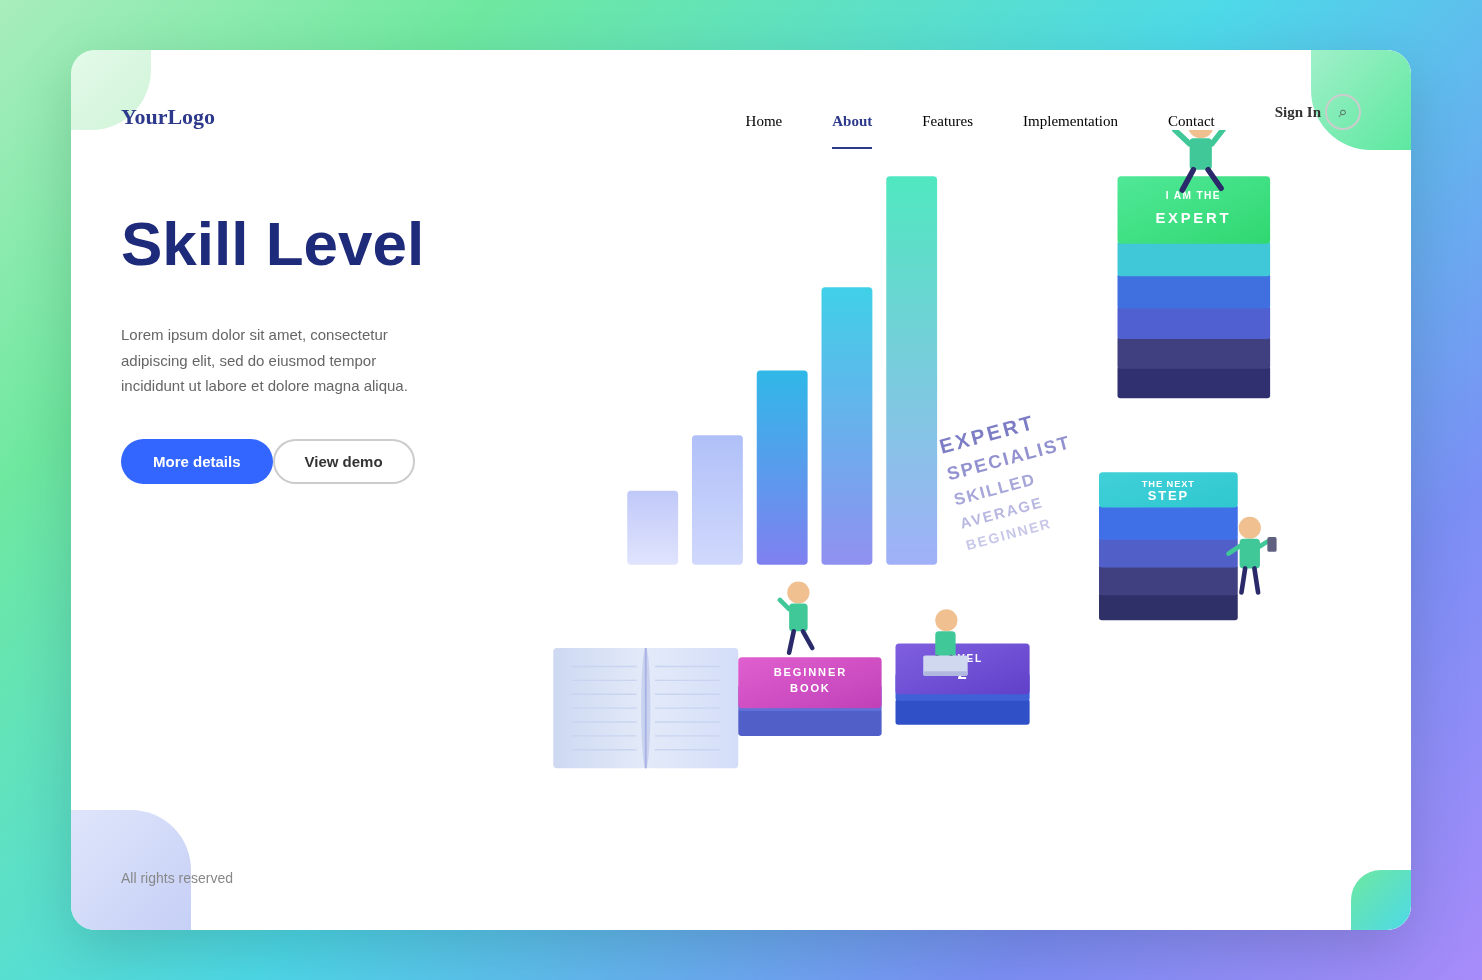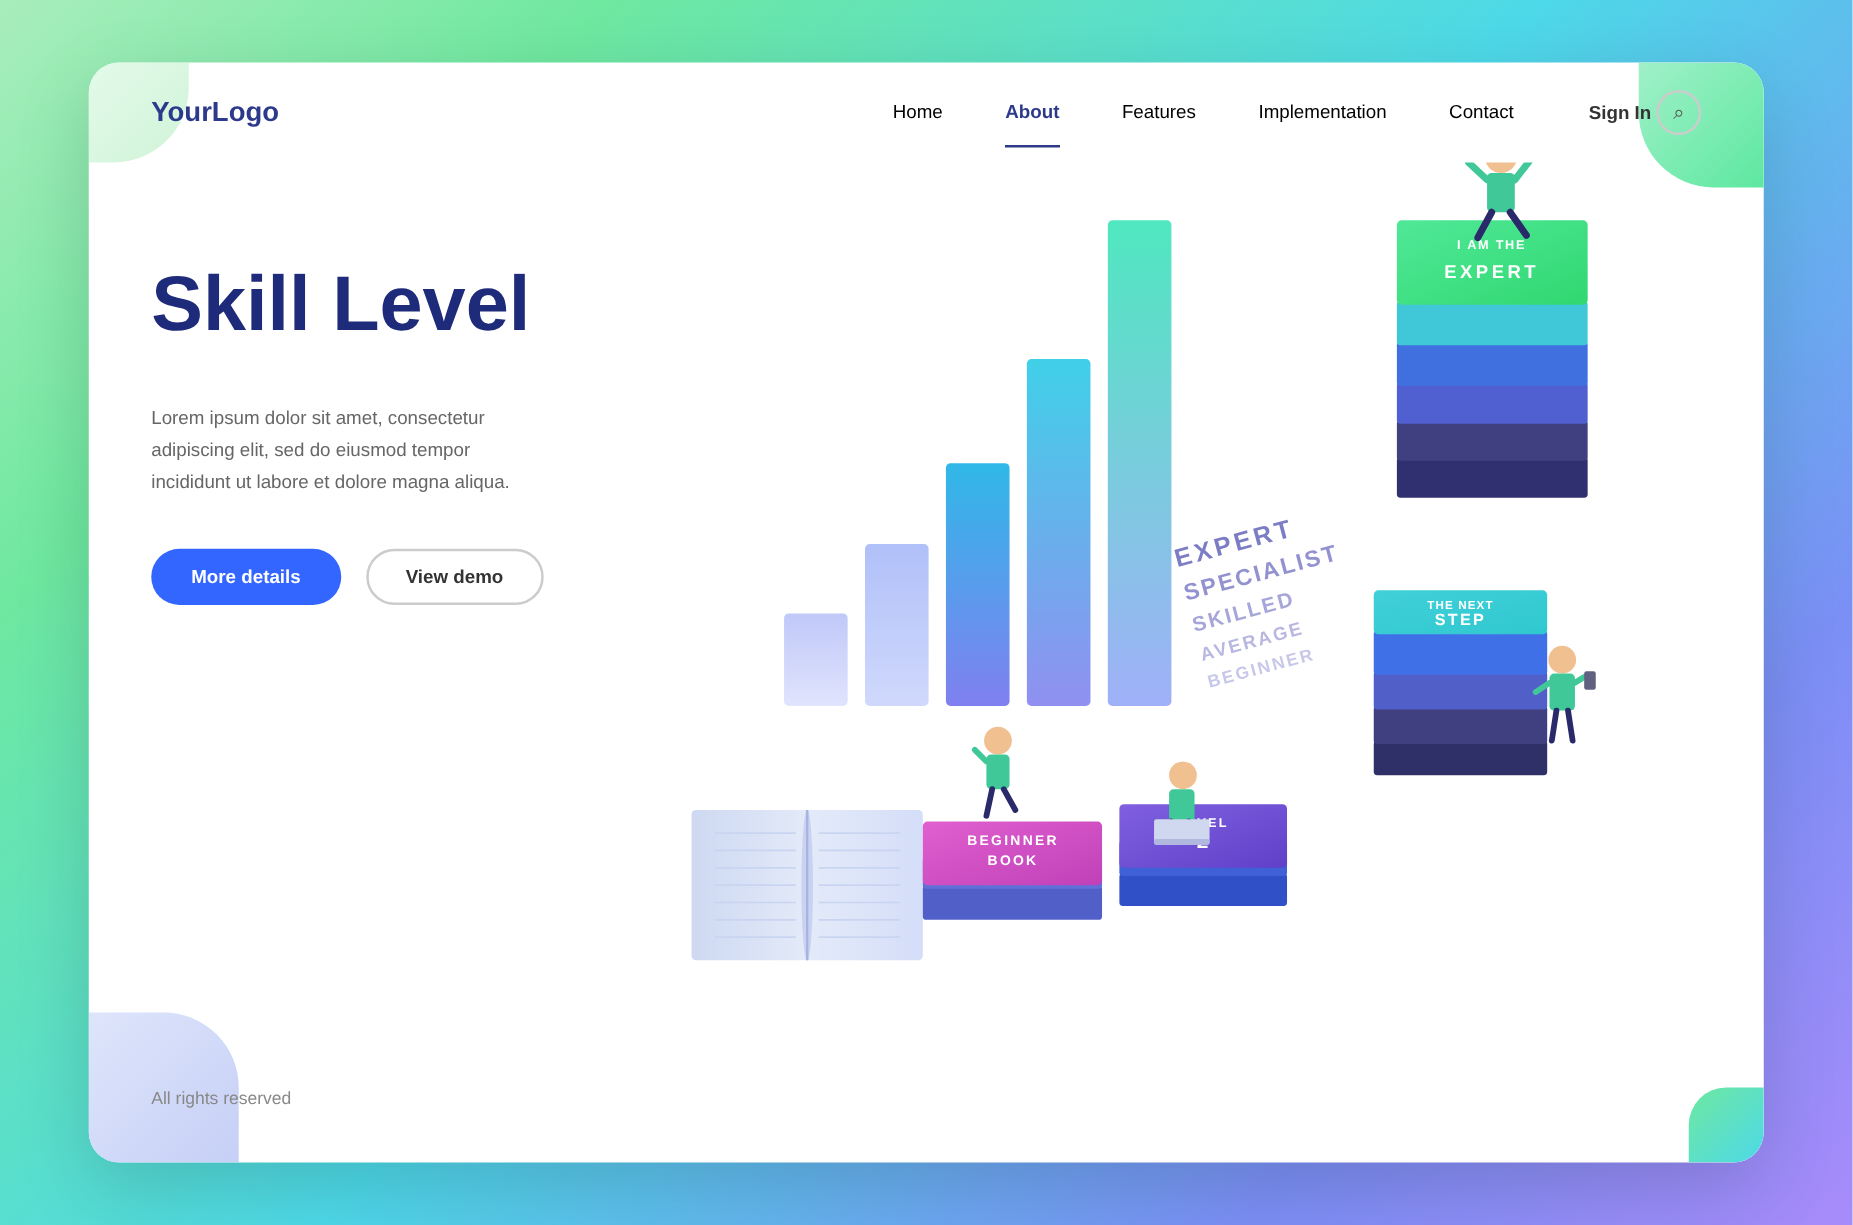--- a/index.html
+++ b/index.html
@@ -53,23 +53,24 @@
       background: linear-gradient(135deg, #6ee8a0, #4dd9e8);
       border-radius: 30px 0 24px 0;
     }
 
     
     .navbar {
       position: absolute;
       top: 0; left: 0; right: 0;
       height: 80px;
       display: flex;
-      align-items: center;
+      align-items: flex-end;
       padding: 0 50px;
       z-index: 10;
+      font-family: Liberation Serif, serif;
     }
     .logo {
       font-size: 22px;
       font-weight: 800;
       color: #2d3a8c;
       margin-right: auto;
     }
     .nav-links {
       display: flex;
       gap: 50px;
@@ -133,21 +134,20 @@
     }
     .hero-desc {
       font-size: 15px;
       color: #666;
       line-height: 1.7;
       margin-bottom: 40px;
       max-width: 340px;
     }
     .btn-group {
       display: flex;
-      gap: 20px;
       align-items: center;
     }
     .btn-primary {
       background: #3366ff;
       color: white;
       border: none;
       padding: 14px 32px;
       border-radius: 30px;
       font-size: 15px;
       font-weight: 600;

